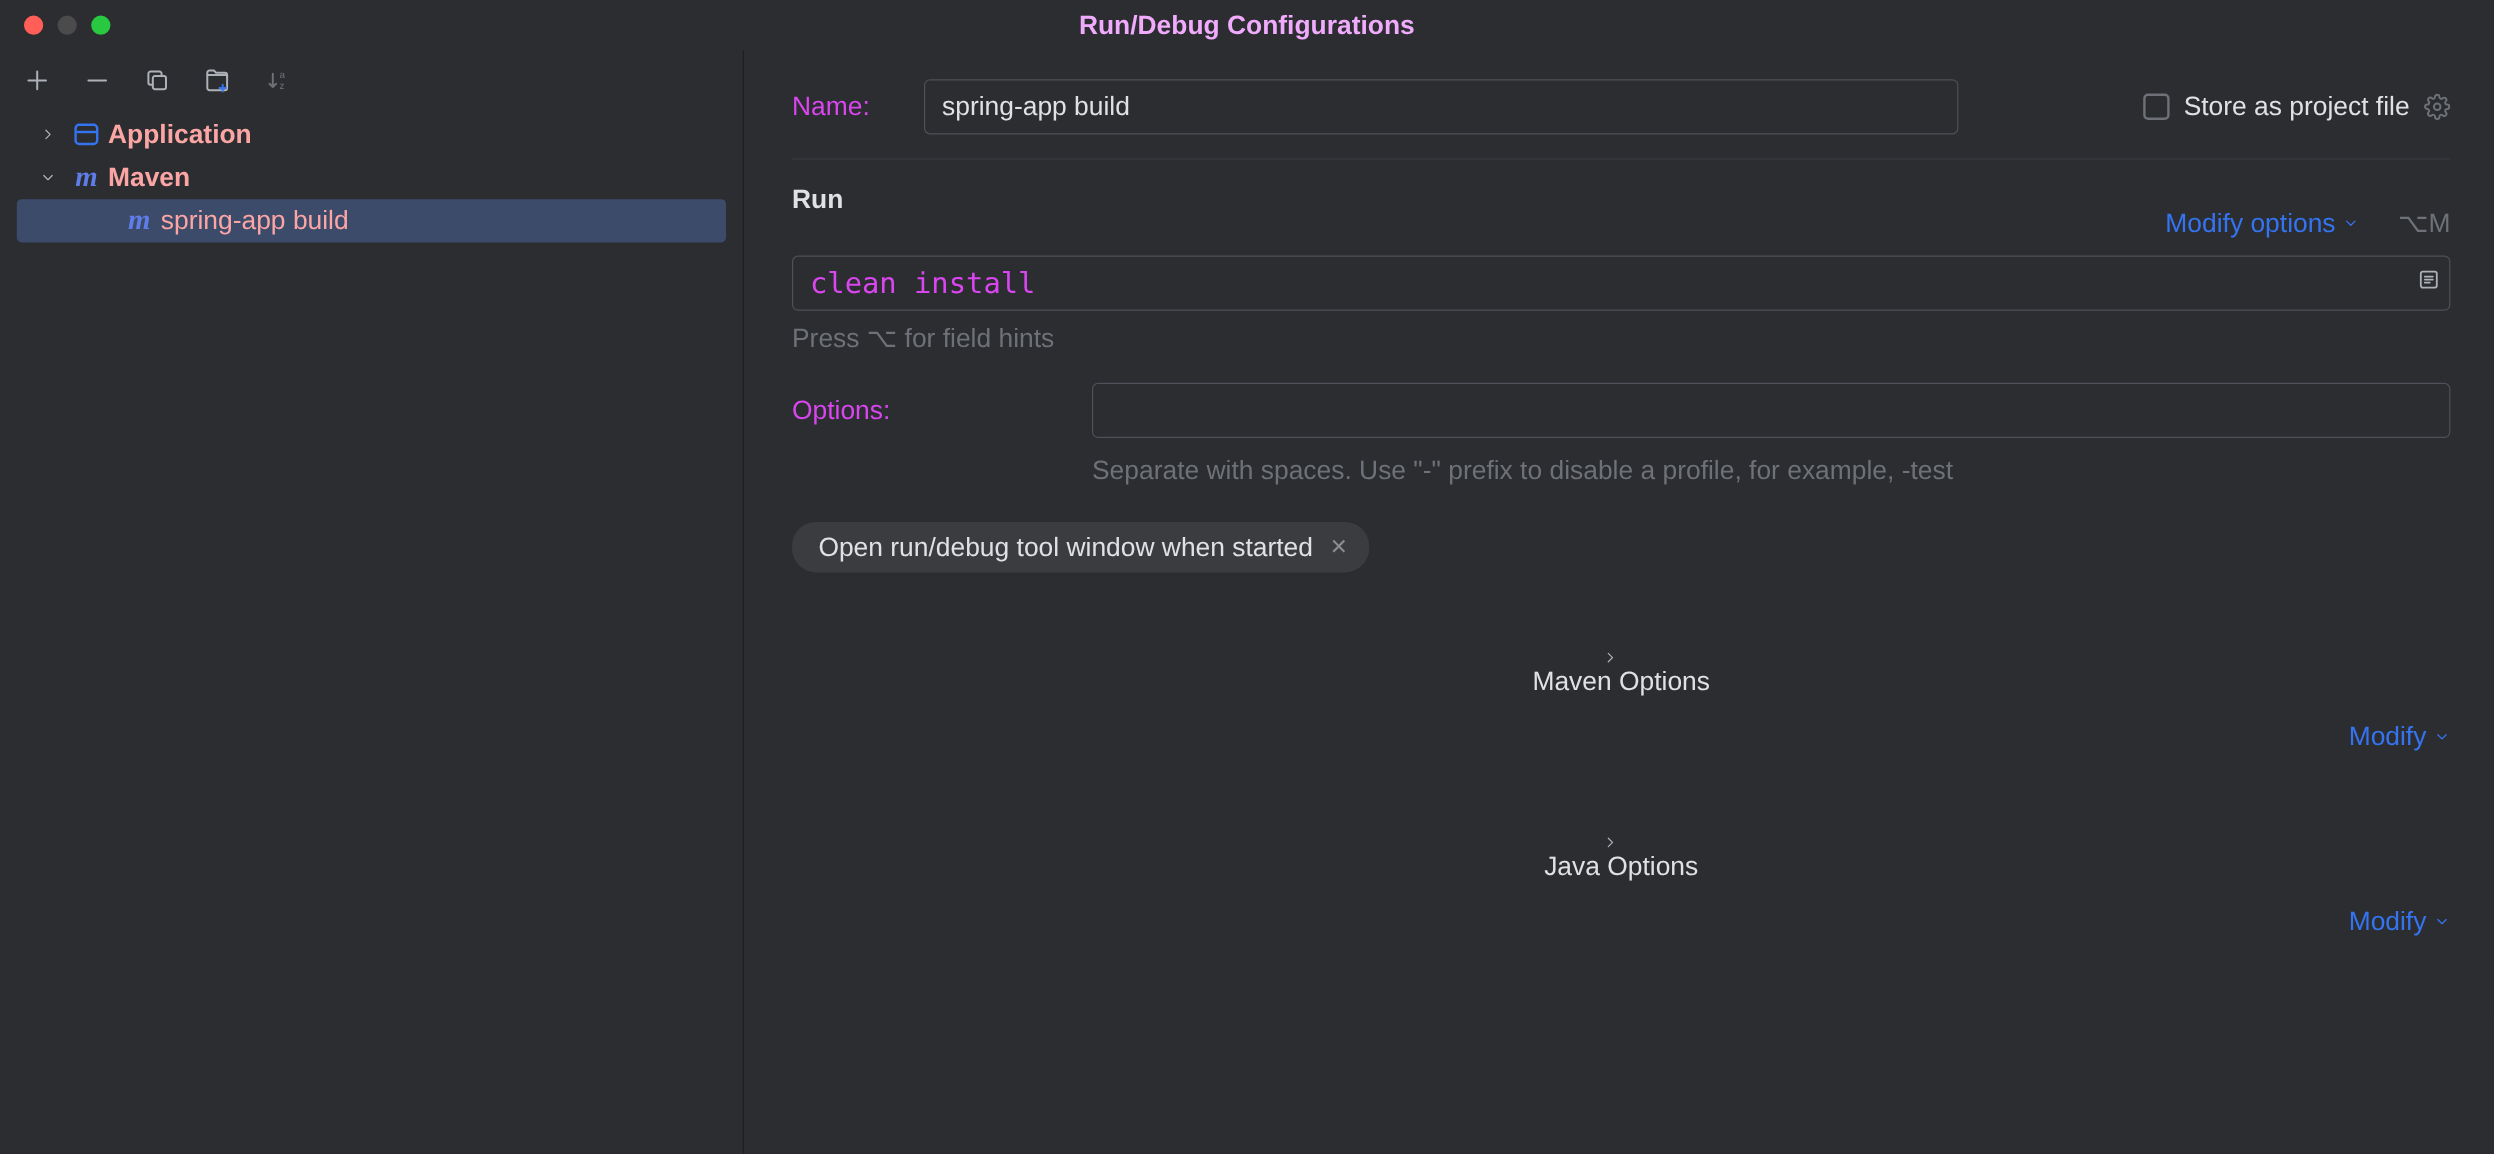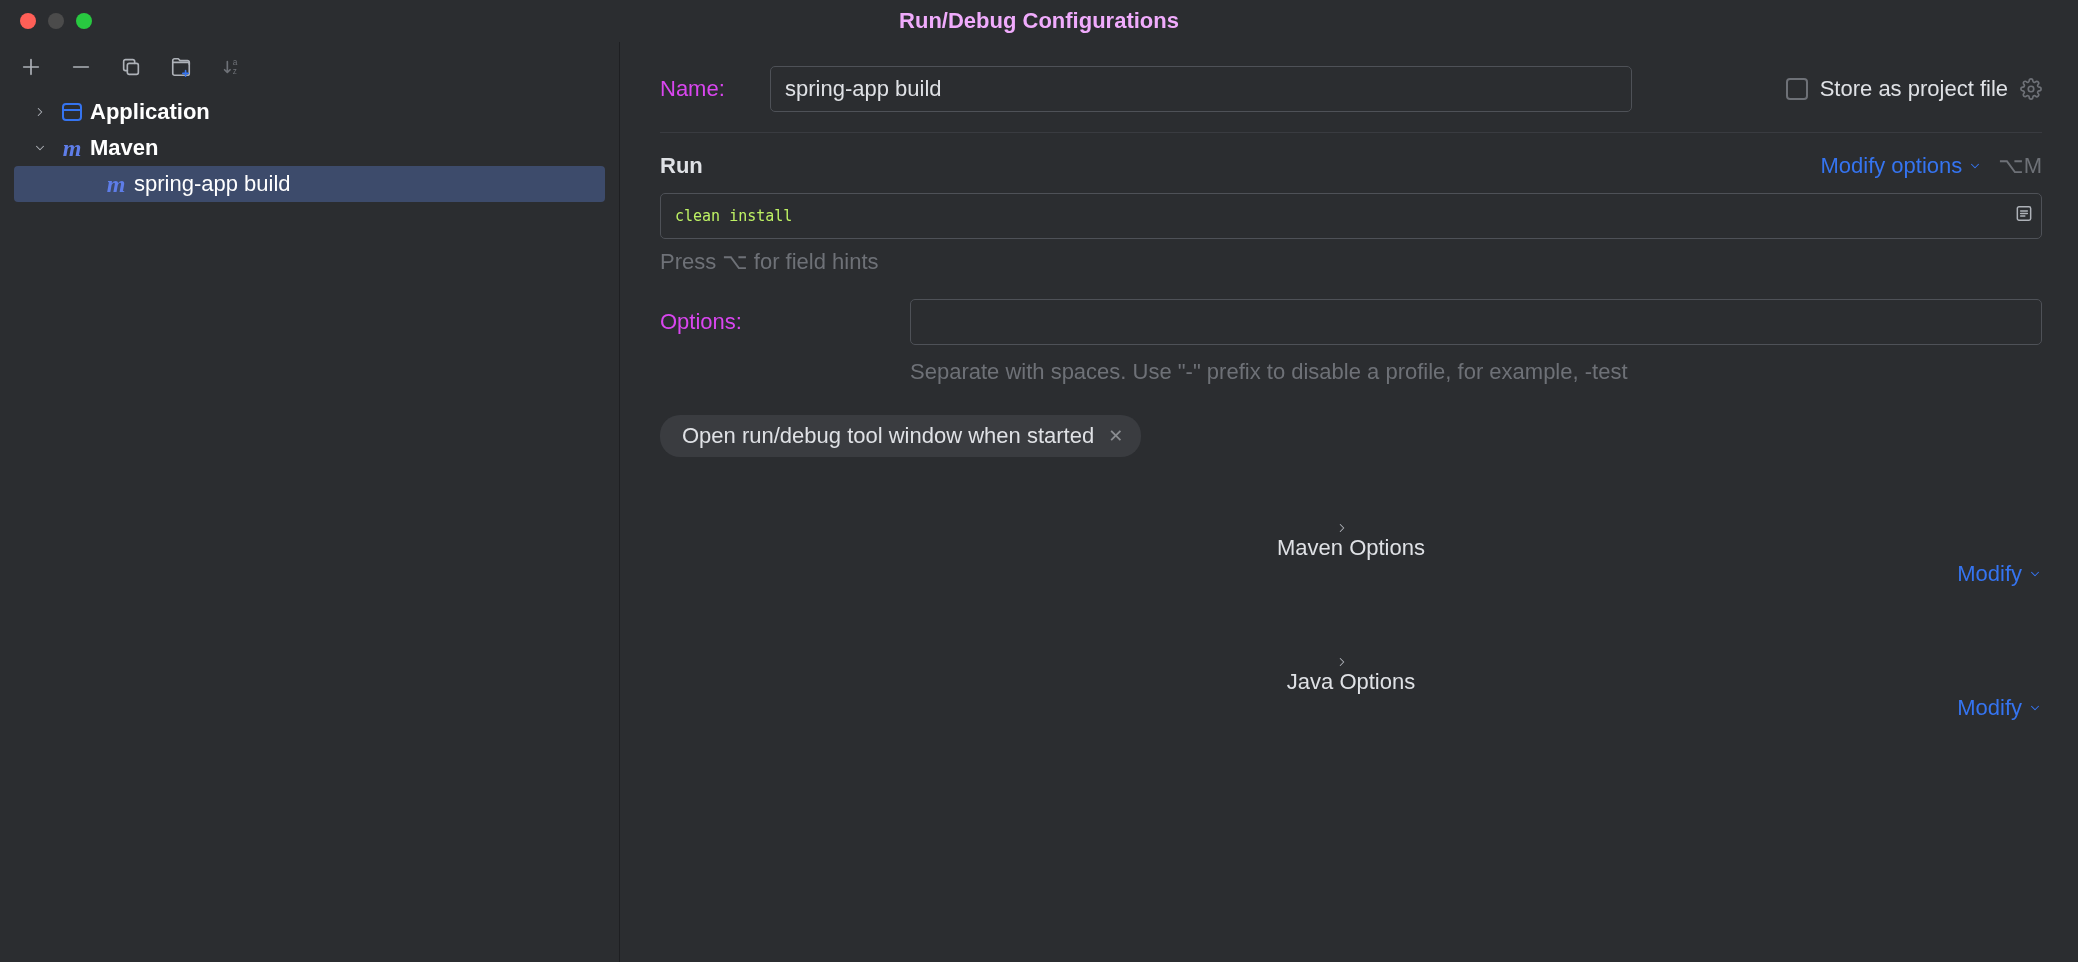--- a/index.html
+++ b/index.html
@@ -107,21 +107,21 @@
     border-top: 2px solid #3574f0;
   }
   .tree-icon-maven {
     color: #5e7de8;
     font-style: italic;
     font-family: "Times New Roman", serif;
     font-weight: 700;
     font-size: 24px;
     line-height: 1;
   }
-  .tree-label { color: #ffffff; }
+  .tree-label { color: #fca5a5; }
   .tree-label.bold { font-weight: 600; }
 
   .main {
     flex: 1;
     padding: 24px 36px 0 40px;
     overflow-y: auto;
   }
   .row {
     display: flex;
     align-items: center;
@@ -161,21 +161,21 @@
   .gear-icon svg { width: 22px; height: 22px; }
 
   .hr { border: none; border-top: 1px solid #393b40; margin: 6px 0 20px; }
 
   .section-header {
     display: flex;
     align-items: flex-start;
     margin-bottom: 14px;
   }
   .section-title { font-size: 22px; font-weight: 600; }
-  .section-right { margin-left: auto; display:flex; align-items:center; gap: 16px; }
+  .section-right { margin-left: auto; display:flex; align-items:center; gap: 32px; margin-top: 20px; }
   .modify-link {
     color: #3574f0;
     font-size: 22px;
     cursor: pointer;
     display: flex;
     align-items: center;
     gap: 6px;
   }
   .modify-link svg { width: 14px; height: 14px; }
   .shortcut { color: #6e7177; font-size: 22px; }
@@ -188,22 +188,22 @@
     width: 100%;
     background: #2b2d30;
     border: 1px solid #4e5157;
     border-radius: 5px;
     height: 46px;
     display: flex;
     align-items: center;
   }
   .cmd-text {
     font-family: "SF Mono", Menlo, Consolas, monospace;
-    font-size: 15px;
-    color: #bef264;
+    font-size: 24px;
+    color: #d946ef;
     padding-left: 14px;
   }
   .expand-btn {
     position: absolute;
     right: 8px;
     top: 50%;
     transform: translateY(-50%);
     color: #aeb2b8;
     cursor: pointer;
   }

